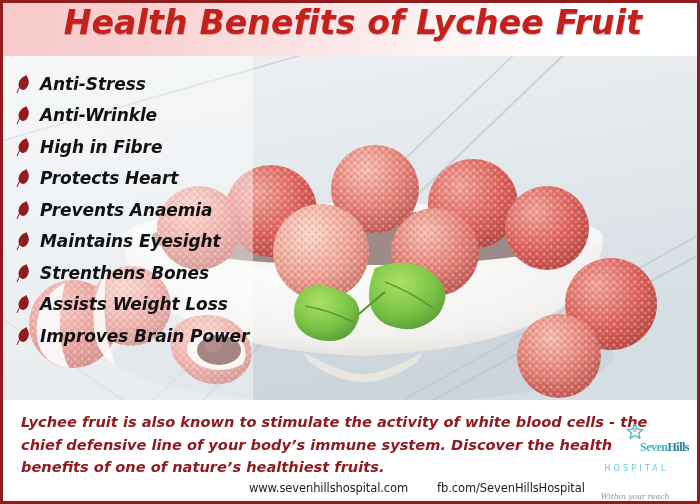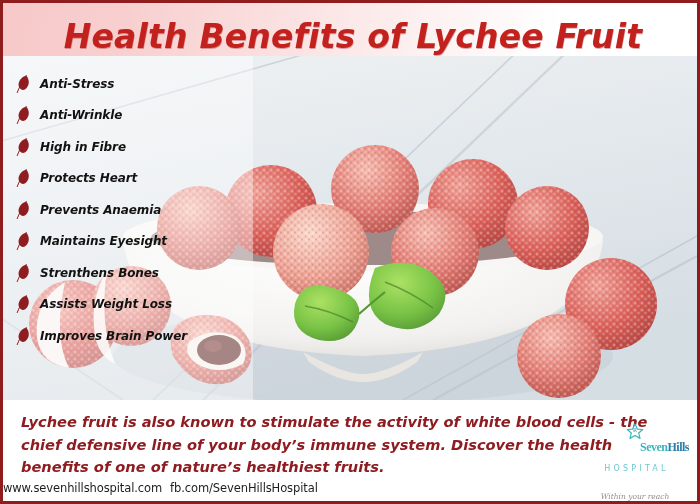--- a/index.html
+++ b/index.html
@@ -14,21 +14,21 @@
     border:3px solid #8f1d1d;
     background:#ffffff;
     overflow:hidden;
   }
 
   
   .header{
     position:absolute;left:0;top:0;width:100%;height:53px;
     background:linear-gradient(100deg,#f7c9c9 0%,#f8cfcf 18%,#fbe2e2 42%,#fdf2f2 62%,#ffffff 80%,#ffffff 100%);
     border-bottom:2px solid #b02a2a;
-    display:flex;align-items:flex-end;justify-content:center;
+    display:flex;align-items:flex-start;justify-content:center;
     overflow:hidden;
   }
   .header-title{
     font-family:"DejaVu Sans","Liberation Sans",sans-serif;
     font-style:italic;font-weight:bold;
     font-size:33px;letter-spacing:0.2px;
     color:#c3211d;
     white-space:nowrap;
     text-shadow:0.5px 0.5px 0 rgba(160,20,20,.35);
     margin-left:6px;
@@ -52,21 +52,21 @@
     display:flex;align-items:center;
     height:31.5px;
   }
   .leaf-icon{
     width:16px;height:20px;flex:0 0 16px;margin-right:9px;
     display:block;
   }
   .benefit-label{
     font-family:"DejaVu Sans","Liberation Sans",sans-serif;
     font-style:italic;font-weight:600;
-    font-size:12px;color:#121212;
+    font-size:17px;color:#121212;
     white-space:nowrap;
     letter-spacing:-0.1px;
   }
 
   
   .bottom{
     position:absolute;left:0;top:397px;width:694px;height:101px;
     background:#ffffff;
     box-sizing:border-box;
     padding:7px 10px 0 14px;
@@ -76,22 +76,22 @@
     font-style:italic;font-weight:600;
     font-size:14.6px;line-height:22.5px;
     color:#8e1c20;
     margin:4px;max-width:650px;
   }
   .footer-row{
     position:absolute;left:0;bottom:2px;width:694px;
     display:flex;align-items:flex-end;
   }
   .footer-links{
-    display:flex;align-items:center;gap:8px;
-    margin-bottom:4px;
+    display:flex;align-items:center;gap:29px;
+    margin-left:246px;margin-bottom:4px;
   }
   .footer-link{
     font-family:"DejaVu Sans","Liberation Sans",sans-serif;
     font-size:11.5px;color:#1d1d1d;white-space:nowrap;
     letter-spacing:-0.1px;
   }
 
   
   .logo{
     position:absolute;right:8px;bottom:1px;

